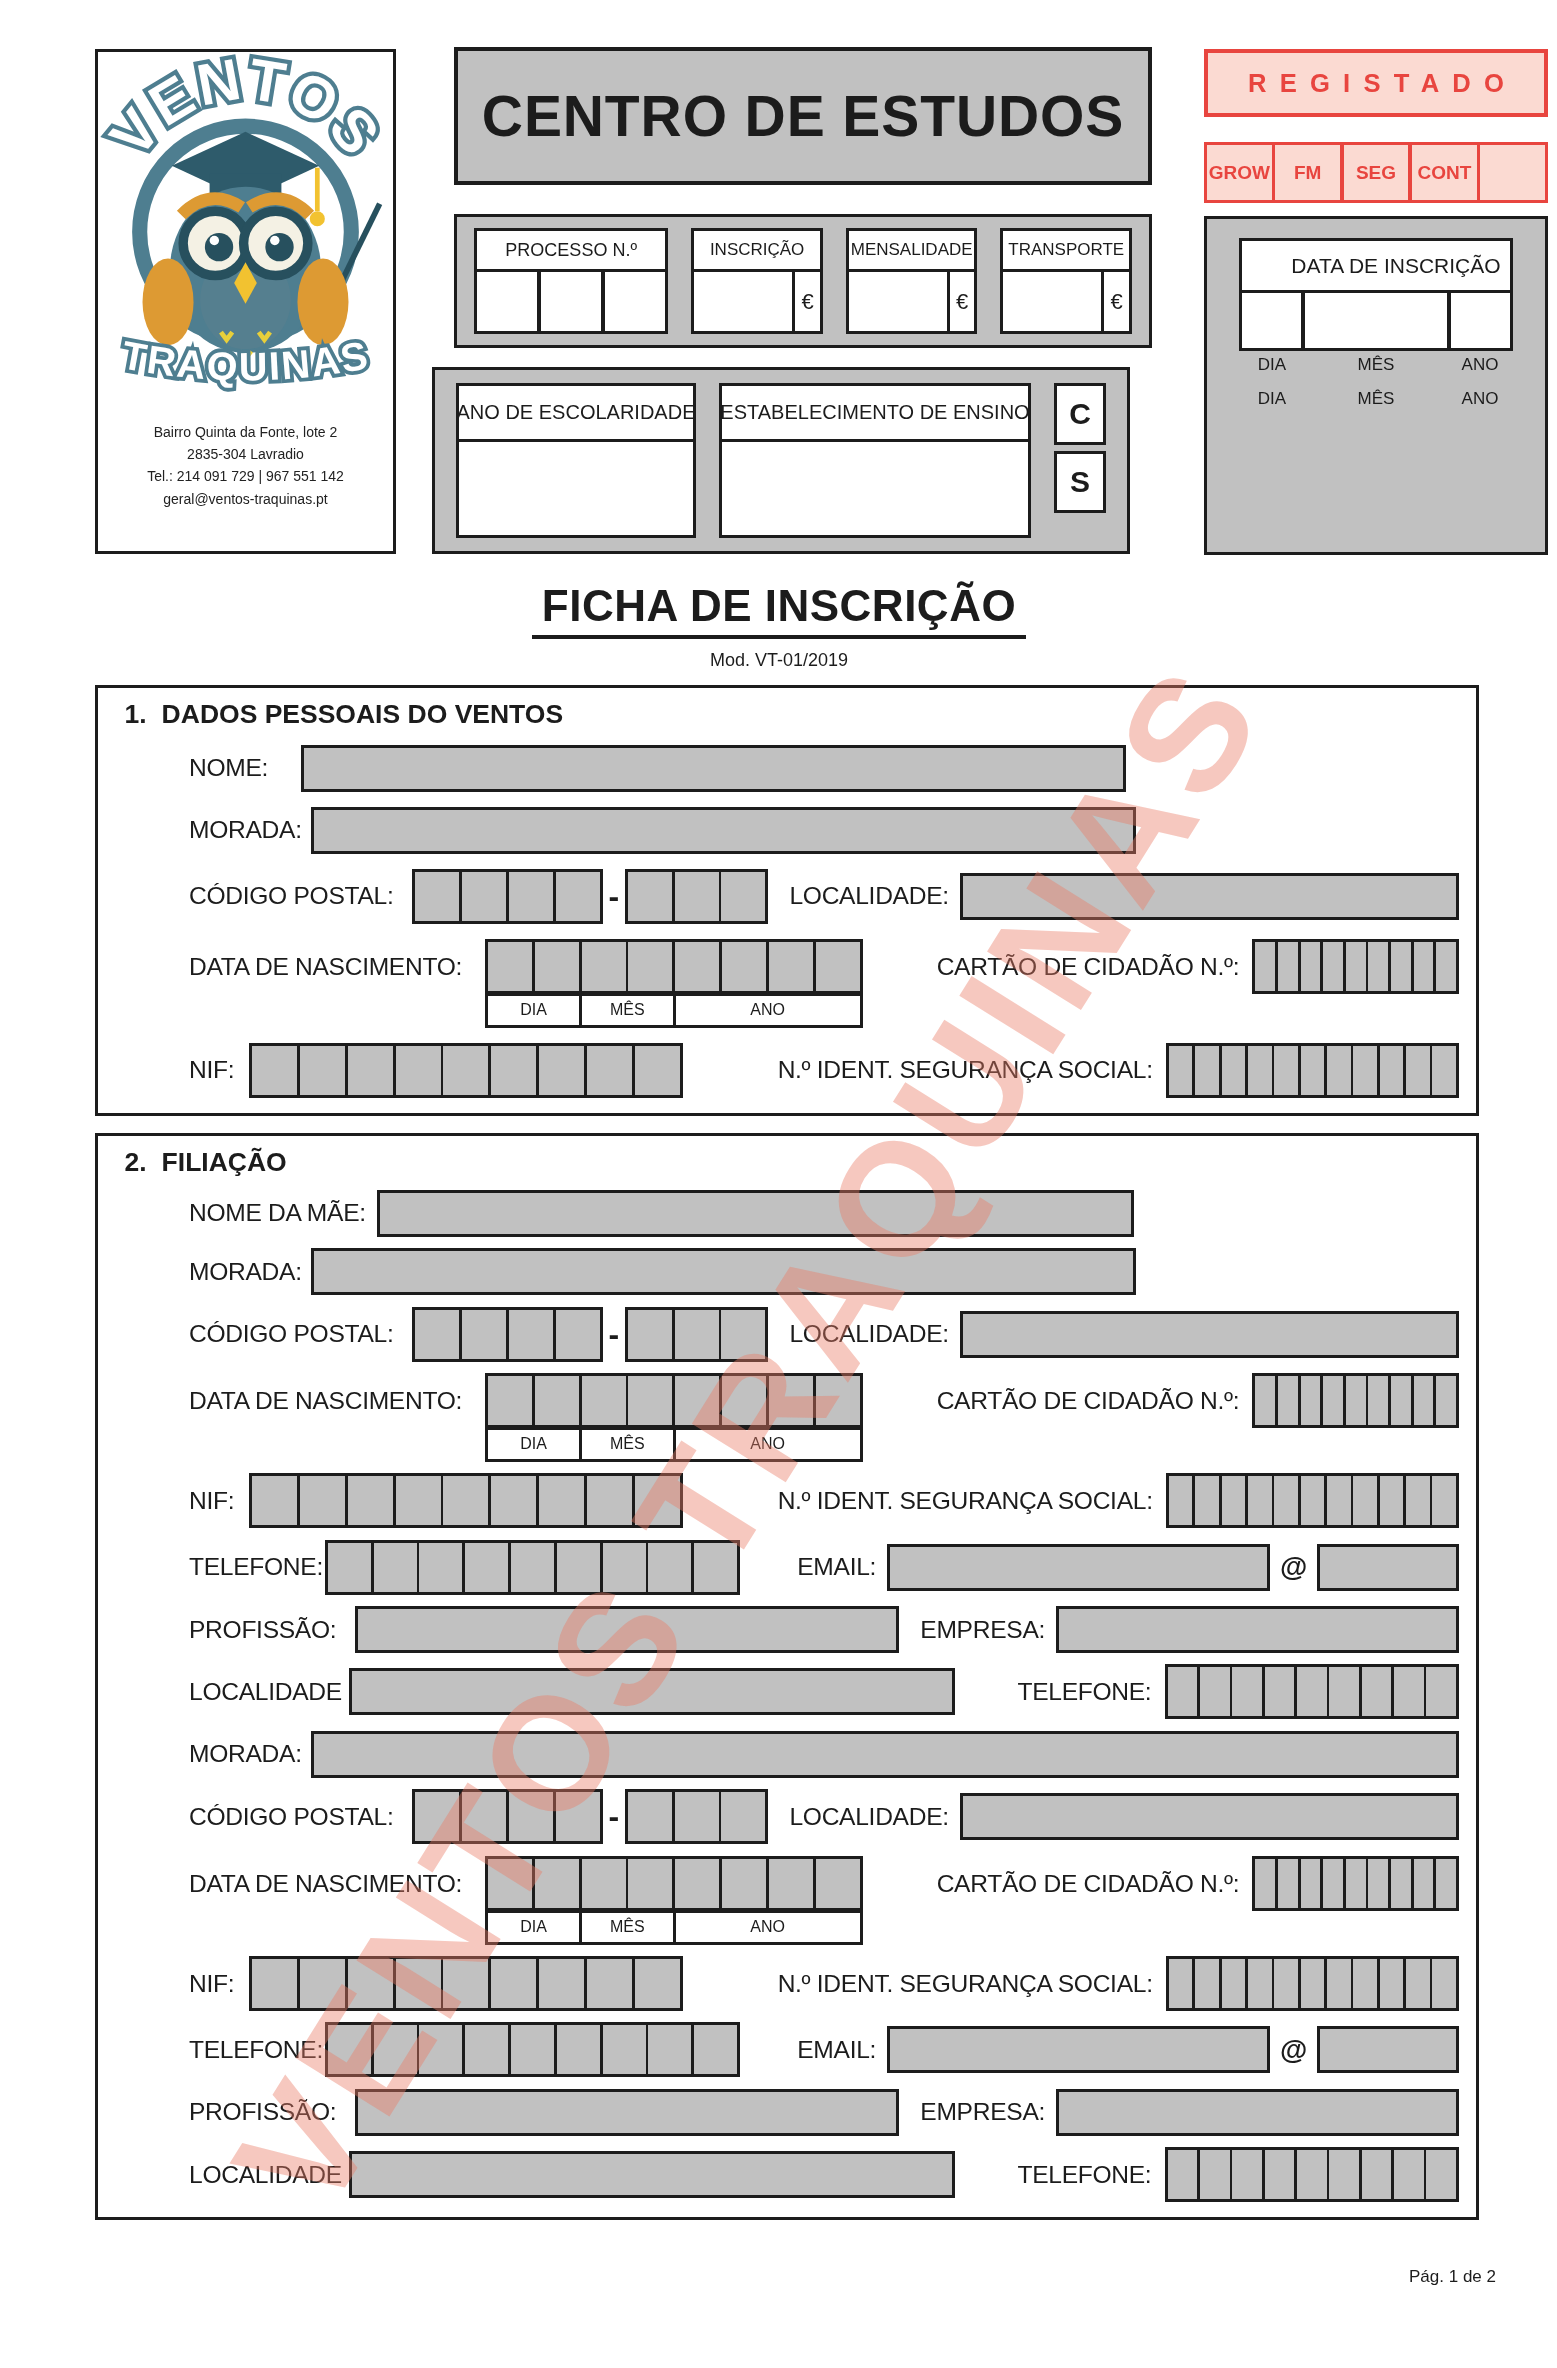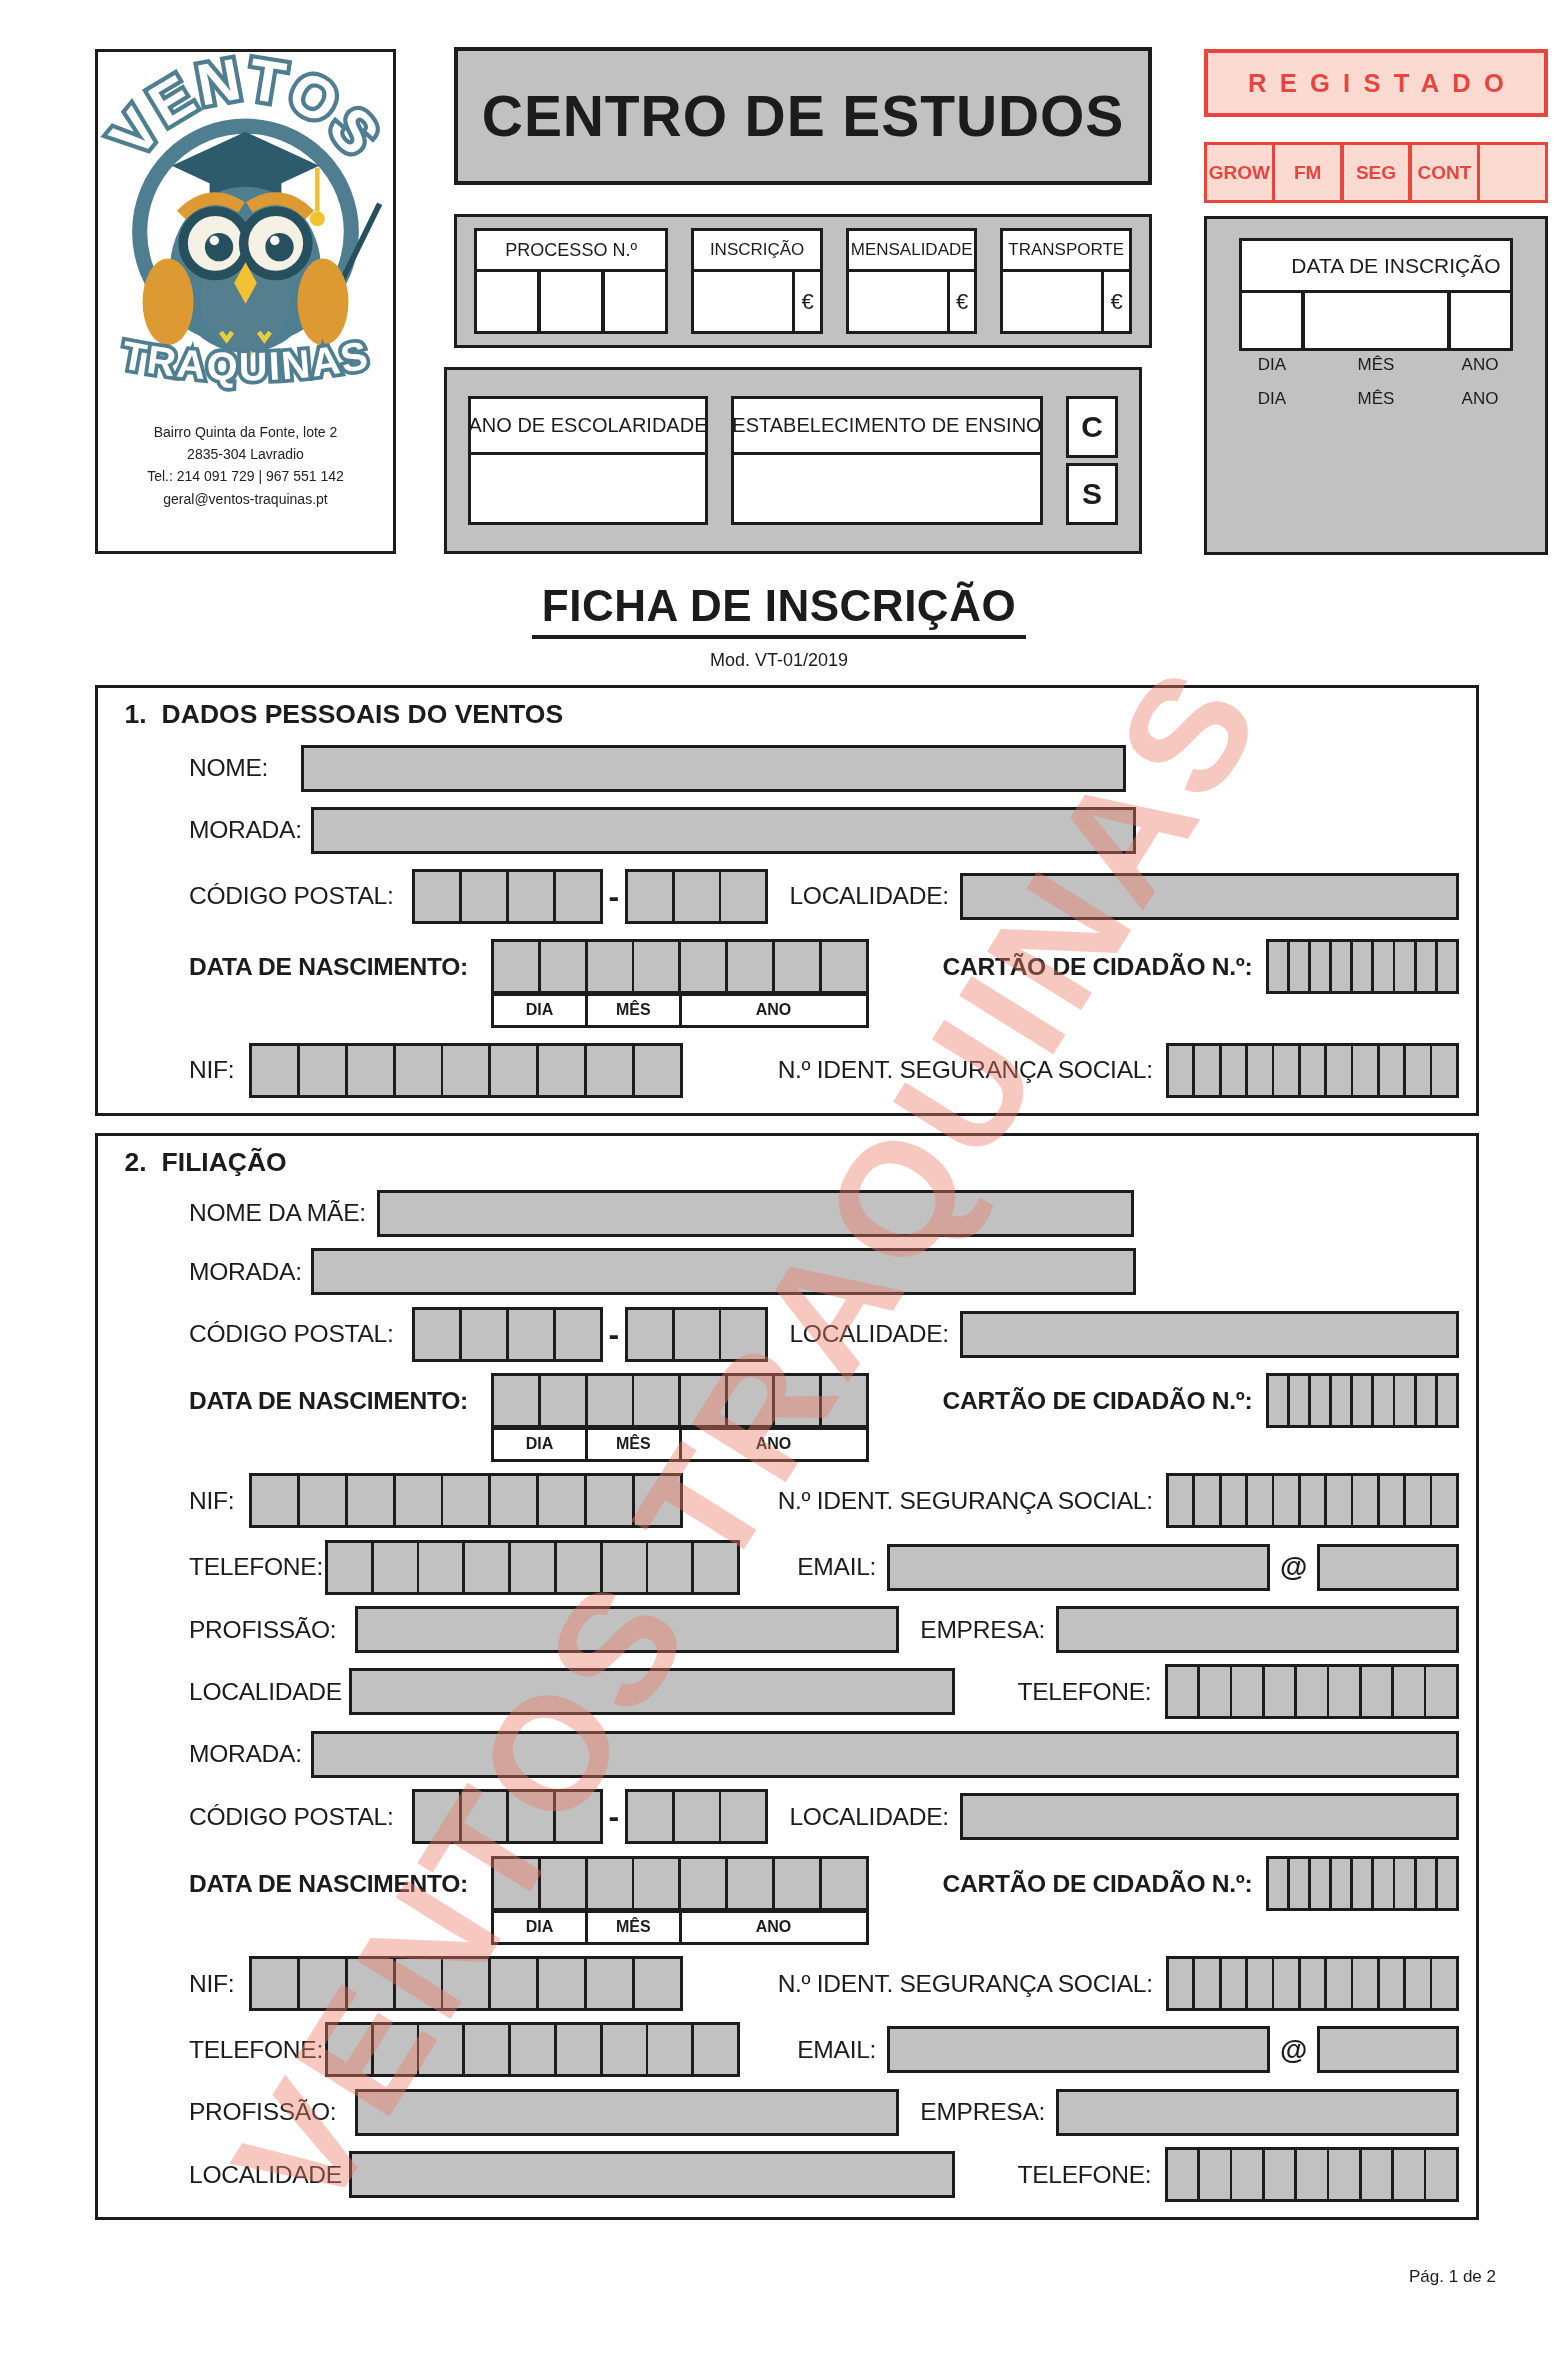--- a/index.html
+++ b/index.html
@@ -7,21 +7,21 @@
     width:1558px;height:2369px;position:relative;background:#ffffff;
     font-family:"Liberation Sans",sans-serif;color:#1c1c1c;overflow:hidden;
   }
   
   .lbl{font-size:24.6px;white-space:nowrap;letter-spacing:-0.3px;}
   .field{background:#c1c1c1;border:3.8px solid #1c1c1c;height:47px;box-sizing:border-box;}
   .grow{flex:1;}
   .cells{display:flex;gap:2.8px;background:#1c1c1c;border:3.8px solid #1c1c1c;height:55px;box-sizing:border-box;}
   .cell{background:#c1c1c1;}
   .row{display:flex;align-items:center;padding-left:91px;padding-right:17px;}
-  .row.top{align-items:flex-start;font-weight:bold;}
+  .row.top{align-items:flex-start;}
   .row.top .lbl{line-height:55px;}
   .hyph{font-size:32px;font-weight:bold;margin:0 5.7px;}
   .at{font-size:28px;font-weight:bold;margin:0 9.5px;}
   .dnwrap{display:flex;flex-direction:column;}
   .dn-strip{display:flex;gap:2.8px;background:#1c1c1c;border:3.8px solid #1c1c1c;border-top-width:2.8px;height:34px;box-sizing:border-box;}
   .dn-strip span{background:#ffffff;display:flex;align-items:center;justify-content:center;font-size:16px;}
   .dn-strip .seg-dia,.dn-strip .seg-mes{flex:0 0 91px;}
   .dn-strip .seg-ano{flex:1;}
   
   #hdr{position:relative;height:568px;}
@@ -29,21 +29,21 @@
   #addr{font-size:14px;line-height:1.6;margin-top:5.7px;color:#222;}
   #centro-box{position:absolute;left:454px;top:47px;width:698px;height:138px;box-sizing:border-box;background:#c1c1c1;border:4.7px solid #1c1c1c;display:flex;align-items:center;justify-content:center;font-size:57px;font-weight:bold;letter-spacing:0.9px;}
   #proc-box{position:absolute;left:454px;top:214px;width:698px;height:134px;box-sizing:border-box;background:#c1c1c1;border:3.8px solid #1c1c1c;display:flex;gap:23px;padding:11.4px 17px;}
   .pg{background:#ffffff;border:3.8px solid #1c1c1c;box-sizing:border-box;display:flex;flex-direction:column;}
   .pg-head{height:38px;border-bottom:3.8px solid #1c1c1c;display:flex;align-items:center;justify-content:center;font-size:18px;white-space:nowrap;}
   .pg-body{flex:1;display:flex;}
   .split3{background:#1c1c1c;gap:3.8px;}
   .split3 .wc{background:#ffffff;flex:1;}
   .euro-main{flex:1;background:#fff;}
   .euro-col{border-left:3.8px solid #1c1c1c;width:24.6px;display:flex;align-items:center;justify-content:center;font-size:22px;}
-  #escola-box{position:absolute;left:444px;top:367px;width:698px;height:187px;box-sizing:border-box;background:#c1c1c1;border:3.8px solid #1c1c1c;display:flex;gap:23px;padding:26px 21px;}
+  #escola-box{position:absolute;left:432px;top:367px;width:698px;height:187px;box-sizing:border-box;background:#c1c1c1;border:3.8px solid #1c1c1c;display:flex;gap:23px;padding:13px 21px;}
   .eg{background:#fff;border:3.8px solid #1c1c1c;box-sizing:border-box;display:flex;flex-direction:column;}
   .eg-head{height:53px;border-bottom:3.8px solid #1c1c1c;display:flex;align-items:center;justify-content:center;font-size:20px;white-space:nowrap;}
   .eg-body{flex:1;background:#fff;}
   .cs{display:flex;flex-direction:column;gap:5.7px;width:61px;}
   .csc{background:#fff;border:3.8px solid #1c1c1c;box-sizing:border-box;height:62px;display:flex;align-items:center;justify-content:center;font-weight:bold;font-size:30px;}
   #registado{position:absolute;left:1204px;top:49px;width:344px;height:68px;box-sizing:border-box;background:#fbdad2;border:4.7px solid #e8453f;color:#e8453f;display:flex;align-items:center;justify-content:center;font-size:25.6px;font-weight:bold;letter-spacing:13.2px;padding-left:13.2px;}
   #stamps{position:absolute;left:1204px;top:142px;width:344px;height:61px;box-sizing:border-box;display:flex;gap:3.8px;background:#e8453f;border:3.8px solid #e8453f;}
   .stamp{flex:1;background:#fbdad2;display:flex;align-items:center;justify-content:center;color:#e8453f;font-weight:bold;font-size:19px;}
   #dates{position:absolute;left:1204px;top:216px;width:344px;height:339px;box-sizing:border-box;background:#c1c1c1;border:3.8px solid #1c1c1c;padding:19px 32px;}
   .dg-block{background:#ffffff;border:3.8px solid #1c1c1c;box-sizing:border-box;}

